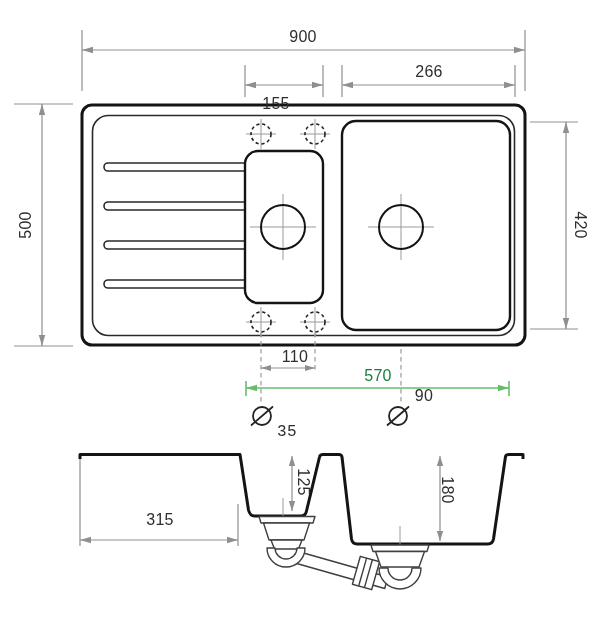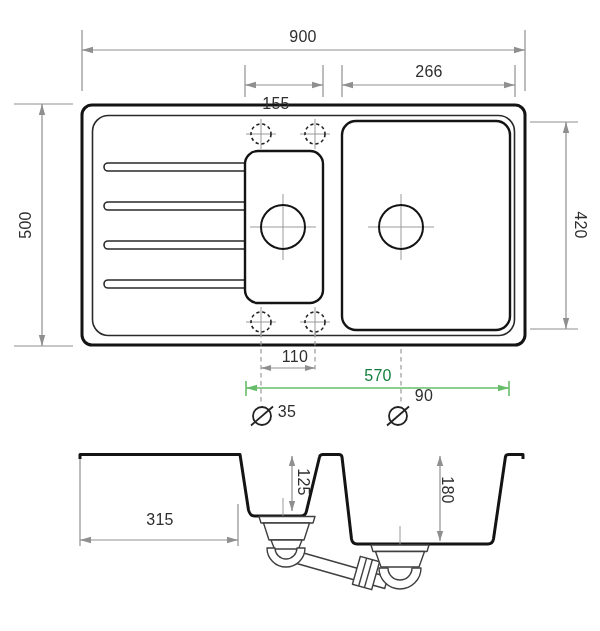--- a/index.html
+++ b/index.html
@@ -190,19 +190,19 @@
   </g>
 </svg>
 
 <div class="dim-label" style="left:303px; top:37px;">900</div>
 <div class="dim-label" style="left:276px; top:72px;margin-top:32px;">155</div>
 <div class="dim-label" style="left:429px; top:72px;">266</div>
 <div class="dim-label rotm90" style="left:26px; top:225px;">500</div>
 <div class="dim-label rot90" style="left:580px; top:225px;">420</div>
 <div class="dim-label" style="left:295px; top:357px;">110</div>
 <div class="dim-label green" style="left:378px; top:376px;">570</div>
-<div class="dim-label" style="left:287px; top:412px;">35</div>
+<div class="dim-label" style="left:287px; top:432px;font-family:Liberation Mono, monospace;">35</div>
 <div class="dim-label" style="left:424px; top:396px;">90</div>
 <div class="dim-label" style="left:160px; top:520px;">315</div>
 <div class="dim-label rot90" style="left:303px; top:482px;">125</div>
 <div class="dim-label rot90" style="left:447px; top:490px;">180</div>
 
 </div>
 
 </body></html>

